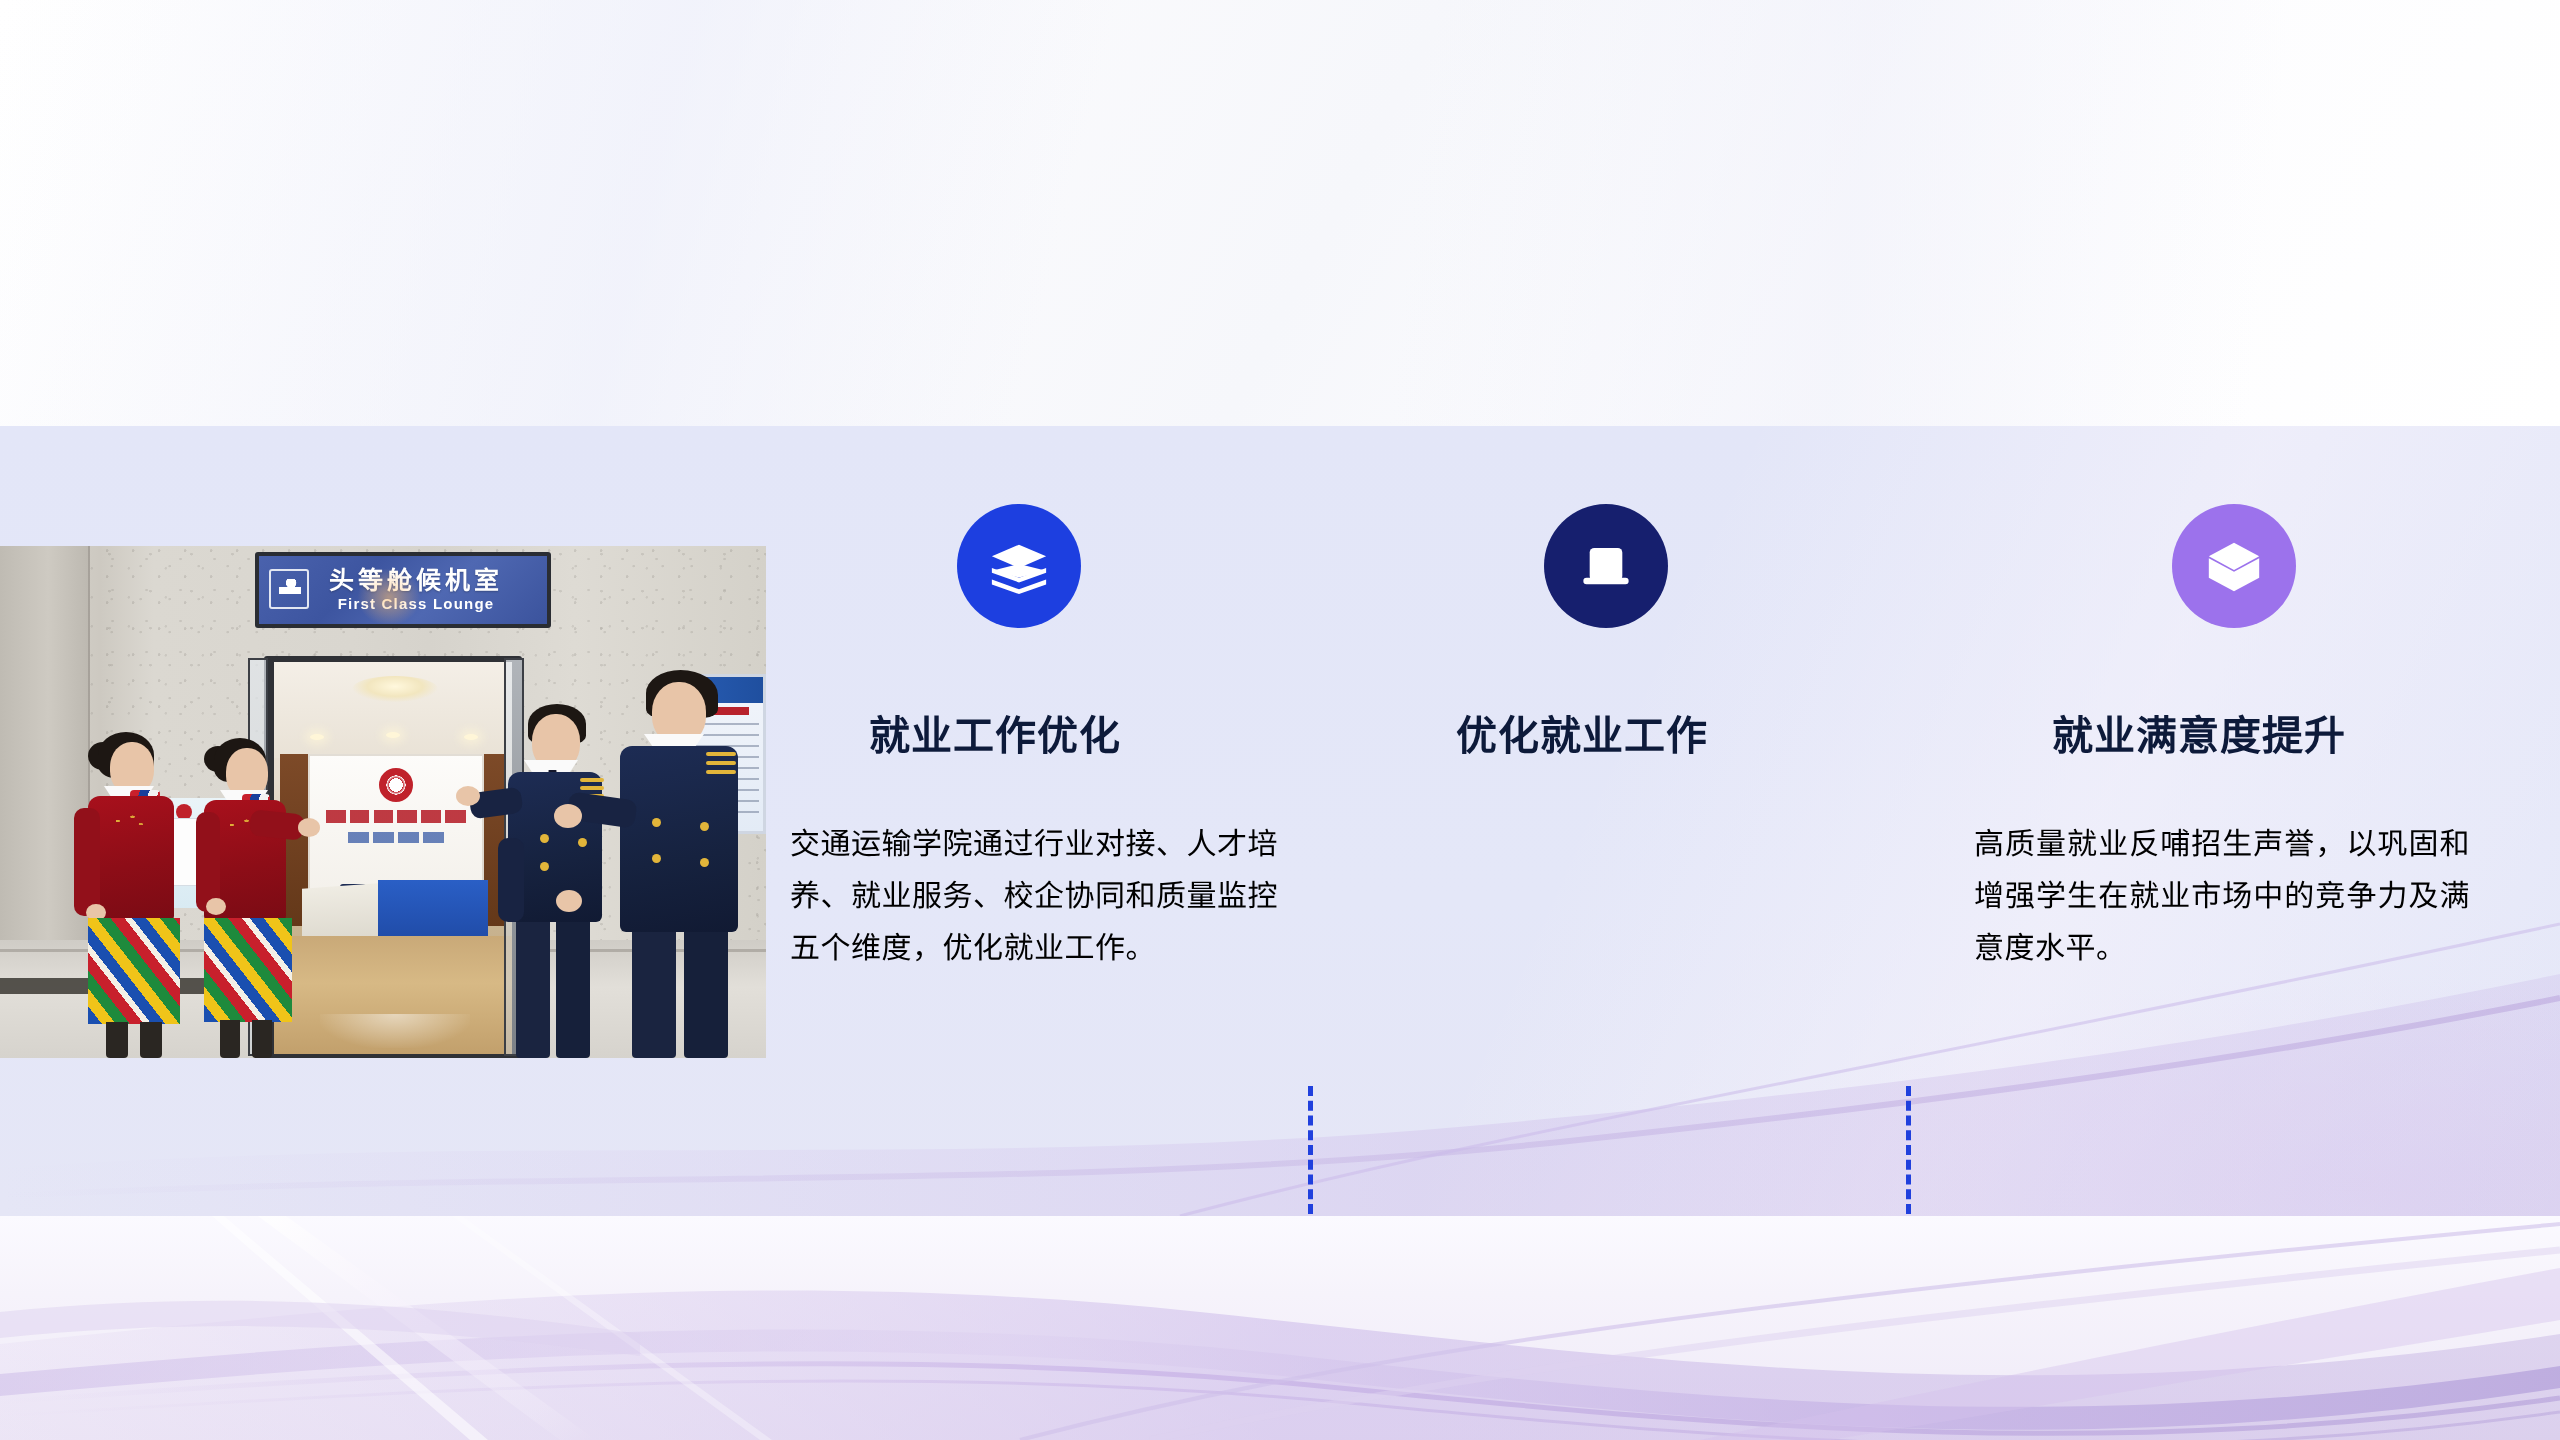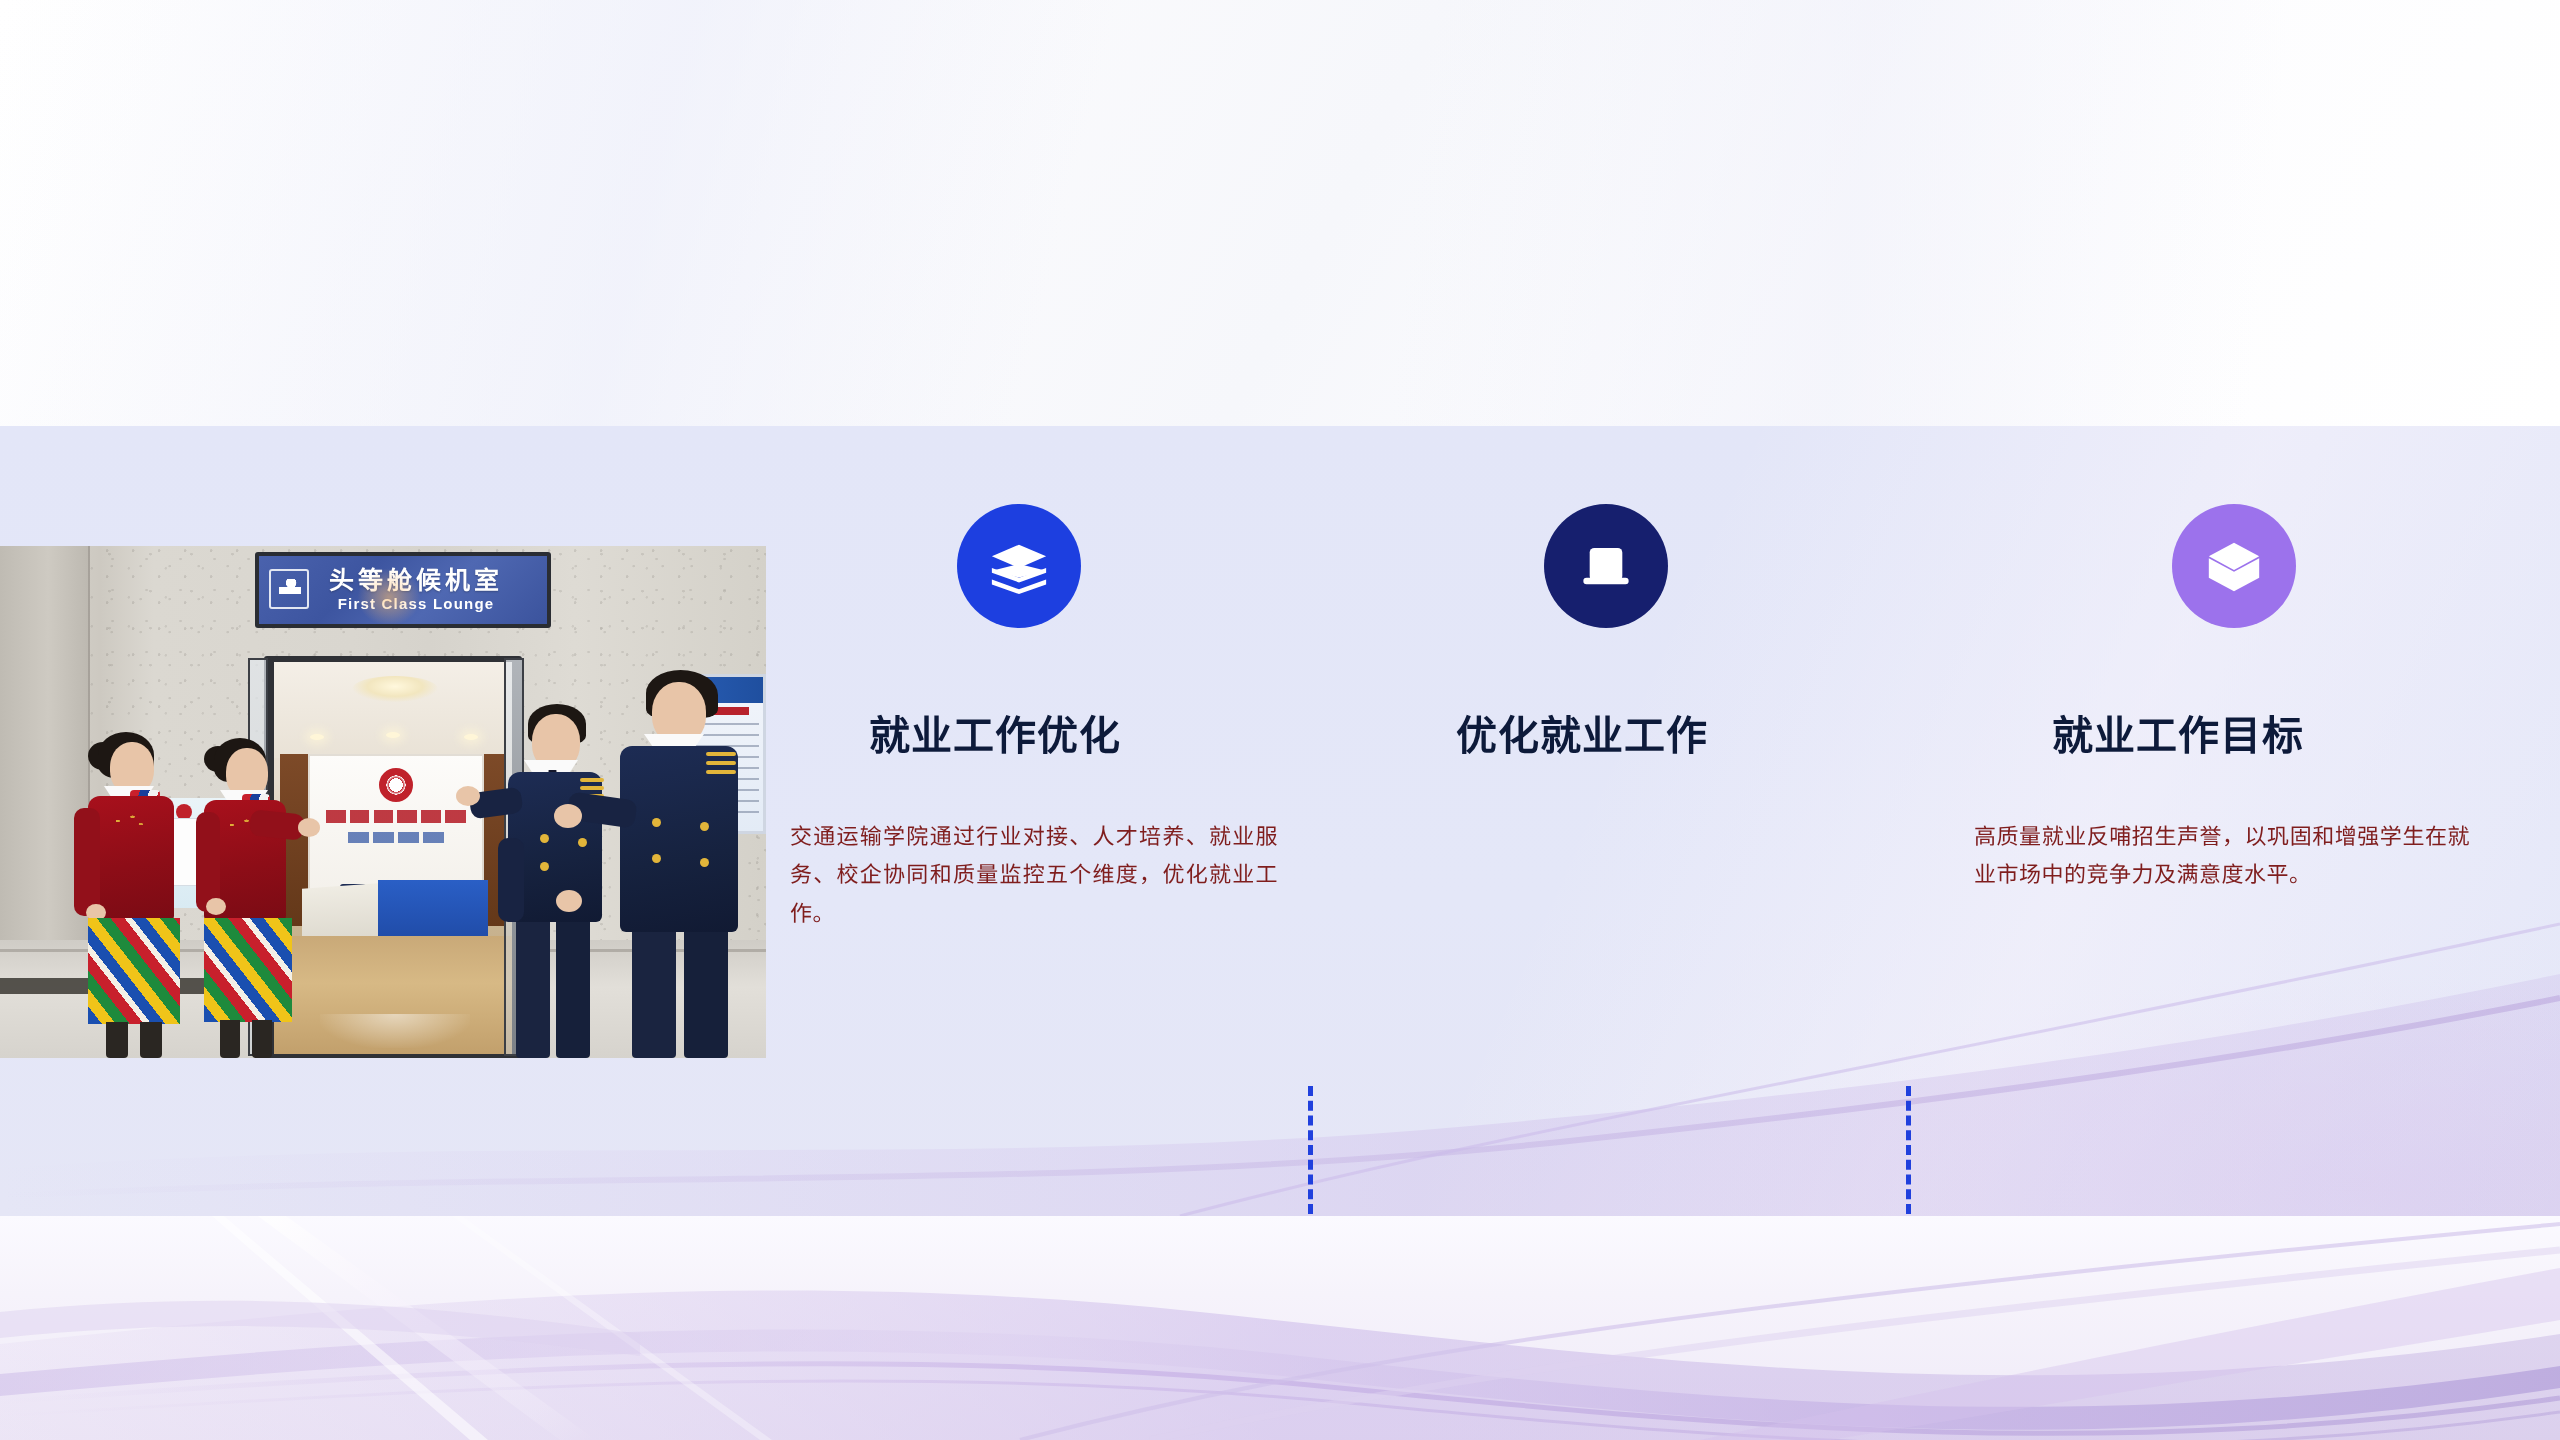--- a/index.html
+++ b/index.html
@@ -305,21 +305,21 @@
   }
 
   
   .col-head {
     position:absolute;
     font-size:41px; font-weight:bold; color:#0d1a3a;
     white-space:nowrap; letter-spacing:1px;
   }
   .col-body {
     position:absolute;
-    font-size:22px; color:#7f1d1d;
+    font-size:30px; color:#000000;
     line-height:1.74; letter-spacing:.5px;
     text-align:justify;
   }
 
   
   .wave-band {
     position:absolute; left:0; top:1216px; width:2560px; height:224px;
     background:linear-gradient(180deg,#fbfaff 0%,#f6f3fb 35%,#f2eef9 70%,#efeaf7 100%);
     overflow:hidden;
   }
@@ -515,21 +515,21 @@
   </div>
   <h2 class="col-head" style="left:1456px; top:702px;">优化就业工作</h2>
 
   <div class="icon-circle" style="left:2172px; top:504px; background:#9c72ec;">
     <svg width="62" height="62" viewBox="0 0 64 64">
       <polygon points="32,8 58,22 32,36 6,22" fill="#ffffff"></polygon>
       <polygon points="6,24 32,38 32,58 6,44" fill="#ffffff"></polygon>
       <polygon points="58,24 58,44 32,58 32,38" fill="#ffffff"></polygon>
     </svg>
   </div>
-  <h2 class="col-head" style="left:2052px; top:702px;">就业工作目标</h2>
+  <h2 class="col-head" style="left:2052px; top:702px;">就业满意度提升</h2>
   <p class="col-body" style="left:1974px; top:818px; width:496px;">高质量就业反哺招生声誉，以巩固和增强学生在就业市场中的竞争力及满意度水平。</p>
 
   <div class="wave-band">
     <svg width="2560" height="224" viewBox="0 0 2560 224" xmlns="http://www.w3.org/2000/svg">
       <defs>
         <linearGradient id="w1" x1="0" y1="0" x2="1" y2="0">
           <stop offset="0%" stop-color="#cdbce8" stop-opacity=".55"></stop>
           <stop offset="40%" stop-color="#d9cbee" stop-opacity=".30"></stop>
           <stop offset="75%" stop-color="#c2afe4" stop-opacity=".70"></stop>
           <stop offset="100%" stop-color="#b9a7dd" stop-opacity=".85"></stop>

